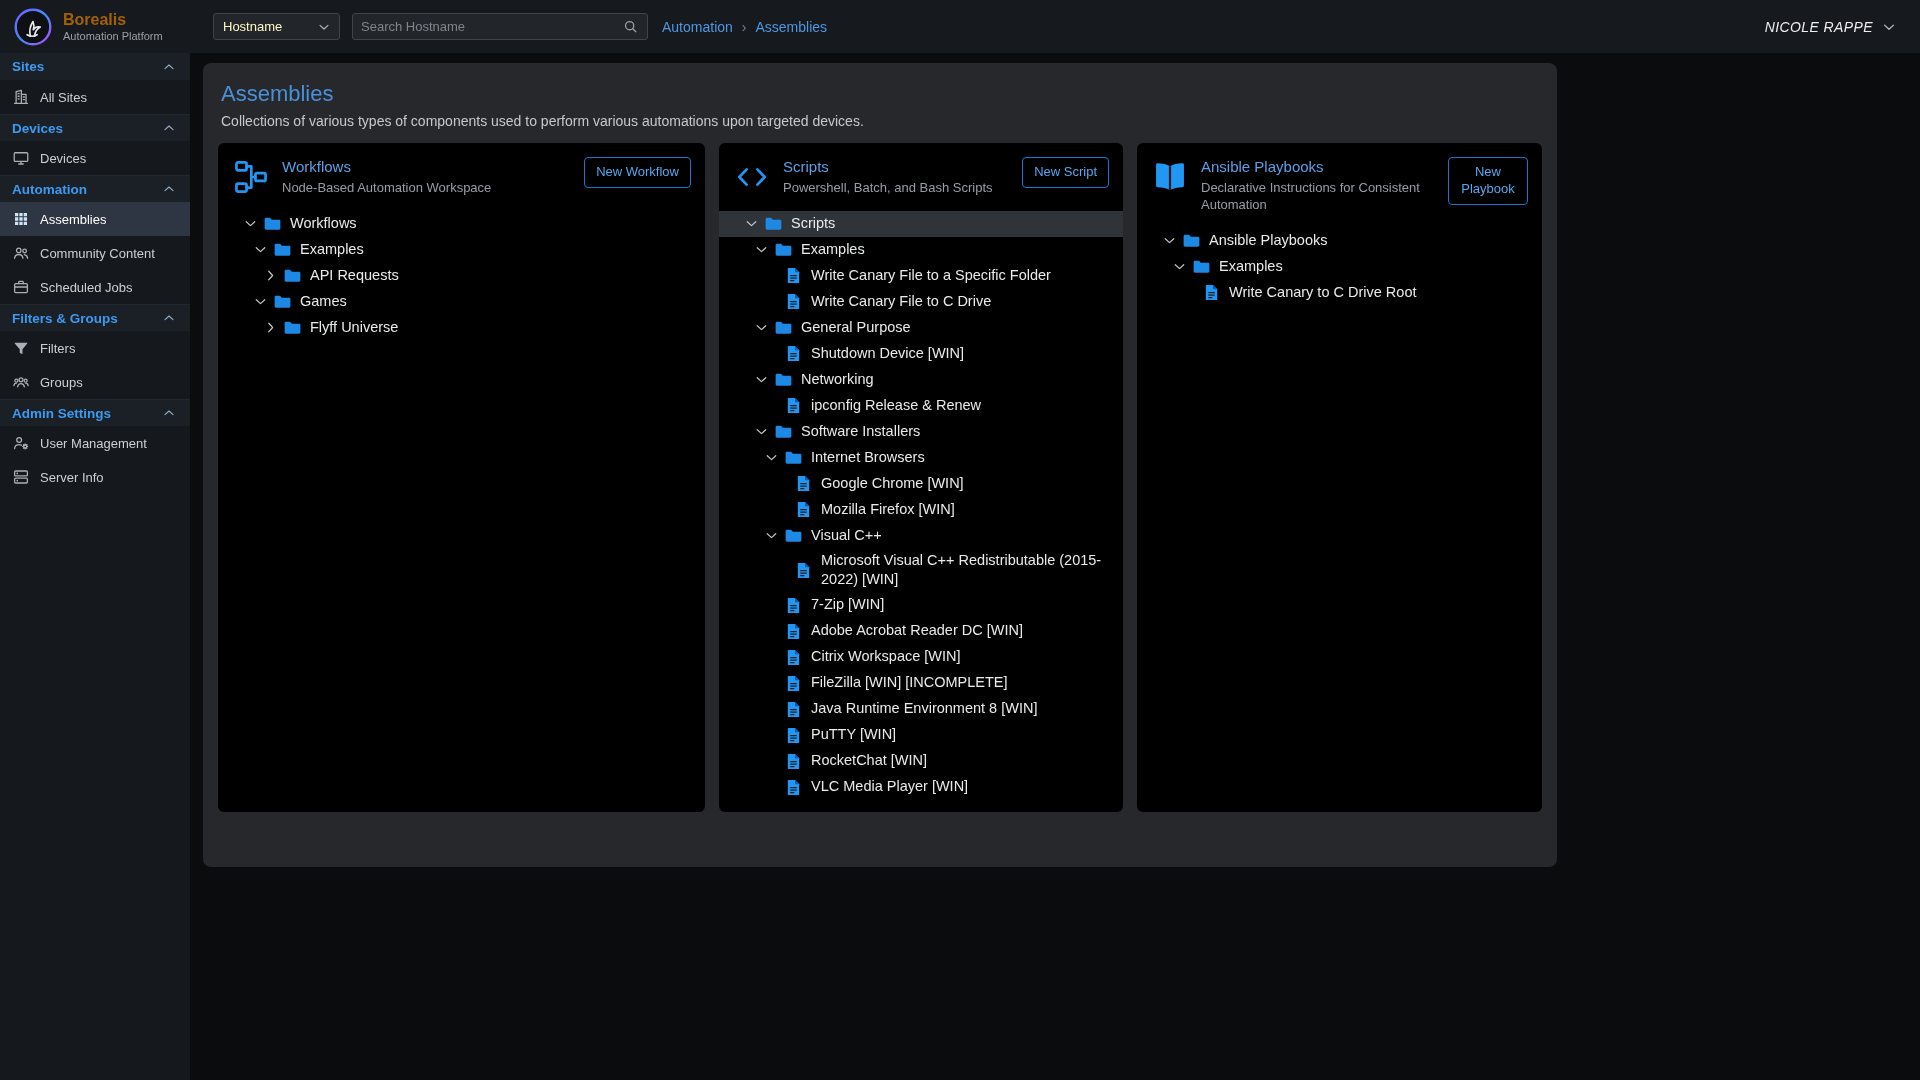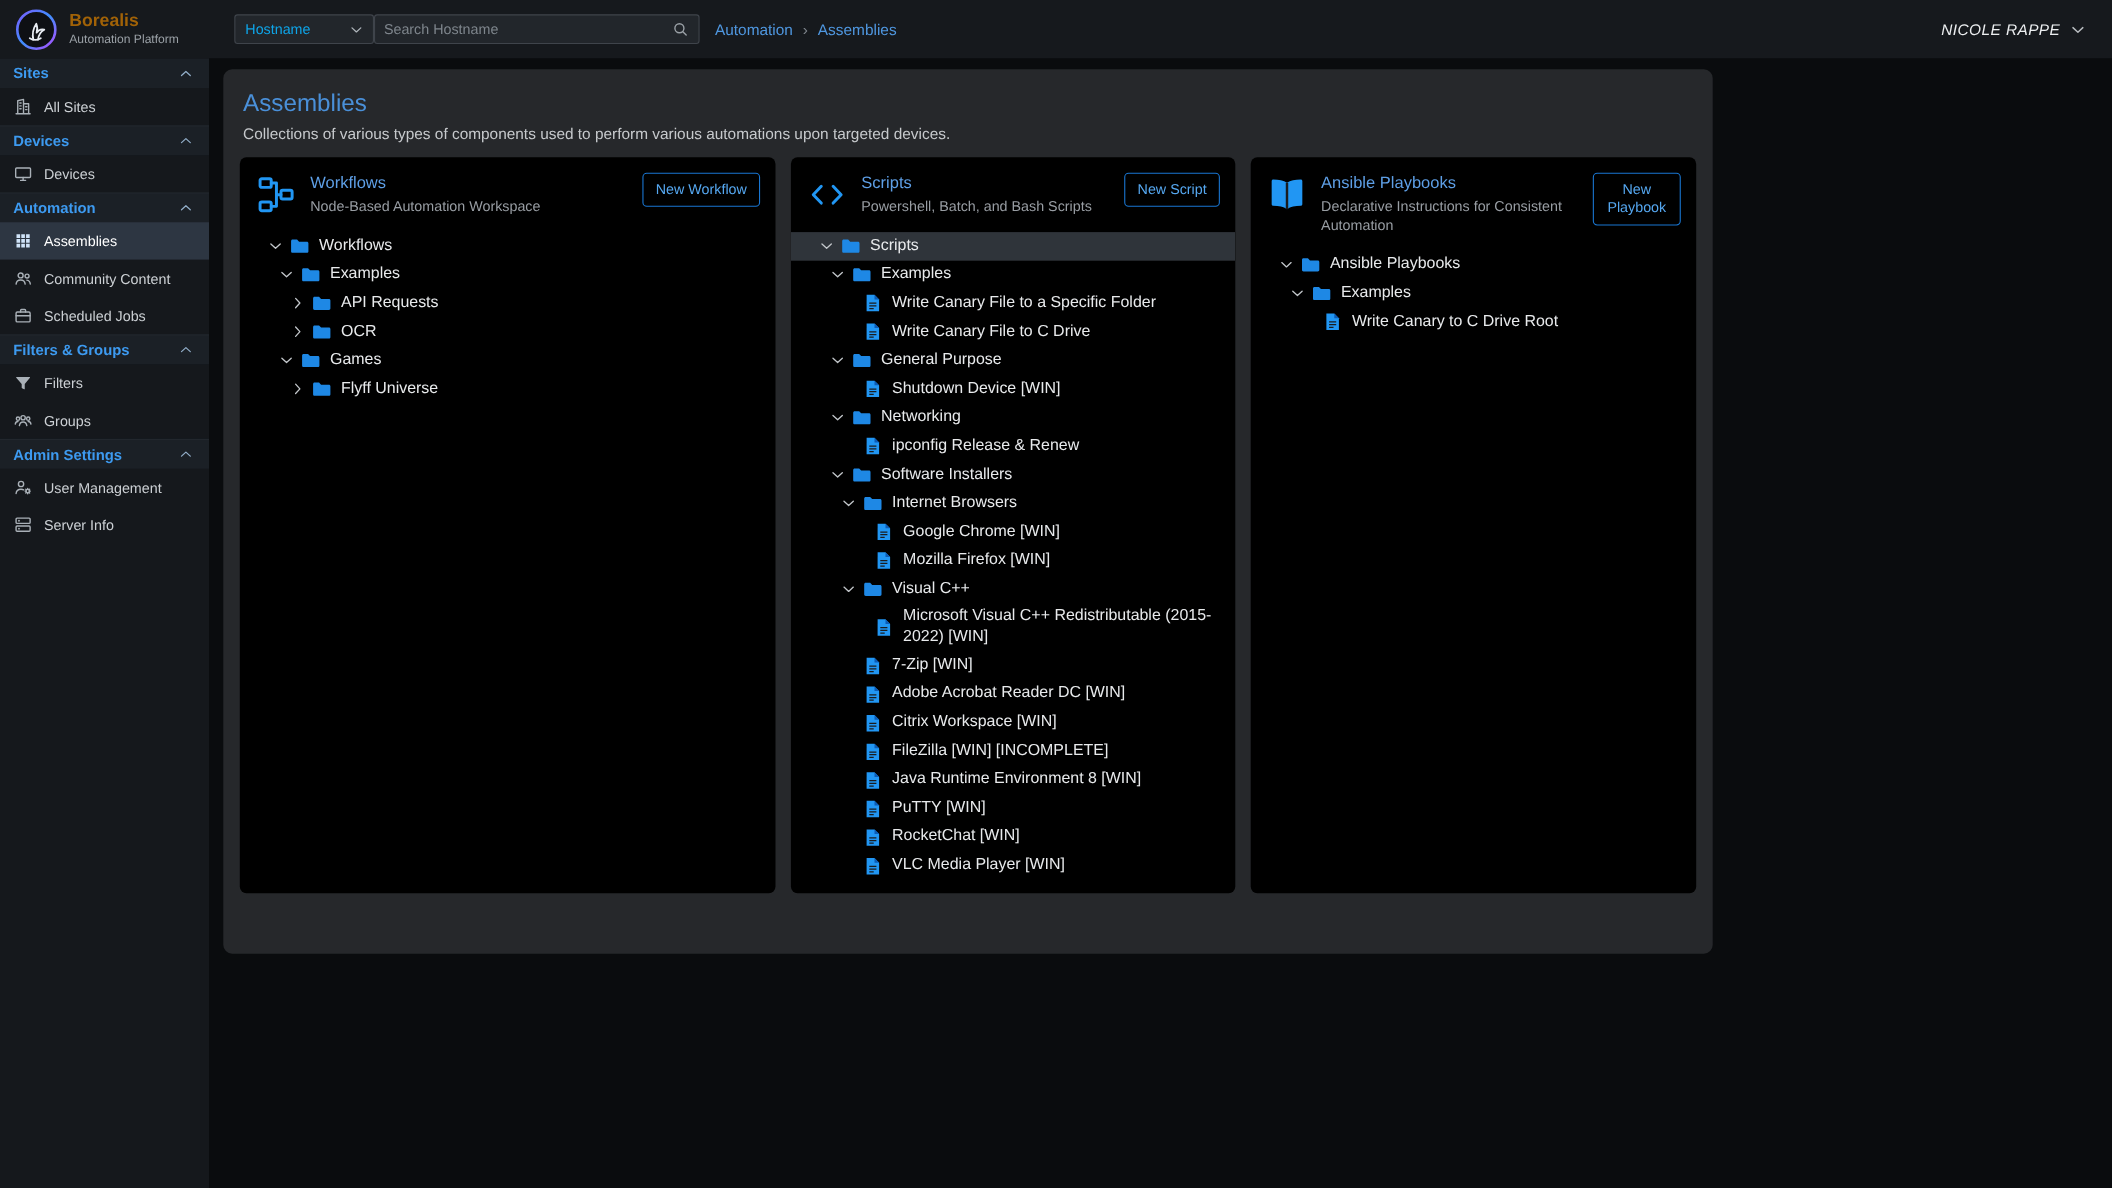--- a/index.html
+++ b/index.html
@@ -18,26 +18,26 @@
     background:#16191d; display:flex; align-items:center; z-index:20;
   }
   .brand { width:213px; flex:none; display:flex; align-items:center; gap:10px; padding-left:13px; }
   .brand-logo { width:40px; height:40px; flex:none; }
   .brand-name { font-size:16px; font-weight:bold; color:#a16207; line-height:1.15; }
   .brand-tagline { font-size:11px; color:#9aa0a6; }
 
   .host-select {
     width:127px; height:27px; background:#22262b; border:1px solid #3f444b; border-radius:3px;
     display:flex; align-items:center; justify-content:space-between; padding:0 7px 0 9px;
-    font-size:13px; color:#0ea5e9; cursor:pointer; flex:none;
+    font-size:13px; color:#fef9c3; cursor:pointer; flex:none;
   }
   .host-select .caret { width:16px; height:16px; color:#aeb4ba; }
 
   .search-box {
-    width:296px; height:27px; background:#22262b; border:1px solid #3f444b;
+    margin-left:12px; width:296px; height:27px; background:#22262b; border:1px solid #3f444b;
     border-radius:3px; display:flex; align-items:center; padding:0 8px; flex:none;
   }
   .search-box input {
     flex:1; background:transparent; border:none; outline:none; color:#d6d9dc;
     font-size:13px; font-family:"Liberation Sans", sans-serif;
   }
   .search-box input::placeholder { color:#7e858c; }
   .search-box .mag { width:17px; height:17px; color:#9aa0a6; flex:none; }
 
   .breadcrumb { margin-left:14px; display:flex; align-items:center; font-size:14px; }
@@ -388,35 +388,20 @@
                   </g>
                 </svg>
               </span>
               <span class="t-icon folder">
                 <svg viewBox="0 0 24 24">
                   <path fill="currentColor" d="M3 7.2C3 6.1 3.6 5.5 4.6 5.5h4.6l2.1 2.2h8.1c1 0 1.6.6 1.6 1.6v8.2c0 1-.6 1.6-1.6 1.6H4.6c-1 0-1.6-.6-1.6-1.6V7.2z"></path>
                 </svg>
               </span>
               <span class="t-label">API Requests</span>
             </div>
-            <div class="t-row" style="padding-left:42px">
-              <span class="t-chev">
-                <svg viewBox="0 0 24 24">
-                  <g fill="none" stroke="currentColor" stroke-width="1.7" stroke-linecap="round" stroke-linejoin="round">
-                    <path d="M9.5 6l5.5 6-5.5 6"></path>
-                  </g>
-                </svg>
-              </span>
-              <span class="t-icon folder">
-                <svg viewBox="0 0 24 24">
-                  <path fill="currentColor" d="M3 7.2C3 6.1 3.6 5.5 4.6 5.5h4.6l2.1 2.2h8.1c1 0 1.6.6 1.6 1.6v8.2c0 1-.6 1.6-1.6 1.6H4.6c-1 0-1.6-.6-1.6-1.6V7.2z"></path>
-                </svg>
-              </span>
-              <span class="t-label">OCR</span>
-            </div>
             <div class="t-row" style="padding-left:32px">
               <span class="t-chev">
                 <svg viewBox="0 0 24 24">
                   <g fill="none" stroke="currentColor" stroke-width="1.7" stroke-linecap="round" stroke-linejoin="round">
                     <path d="M6 9.5l6 5.5 6-5.5"></path>
                   </g>
                 </svg>
               </span>
               <span class="t-icon folder">
                 <svg viewBox="0 0 24 24">

